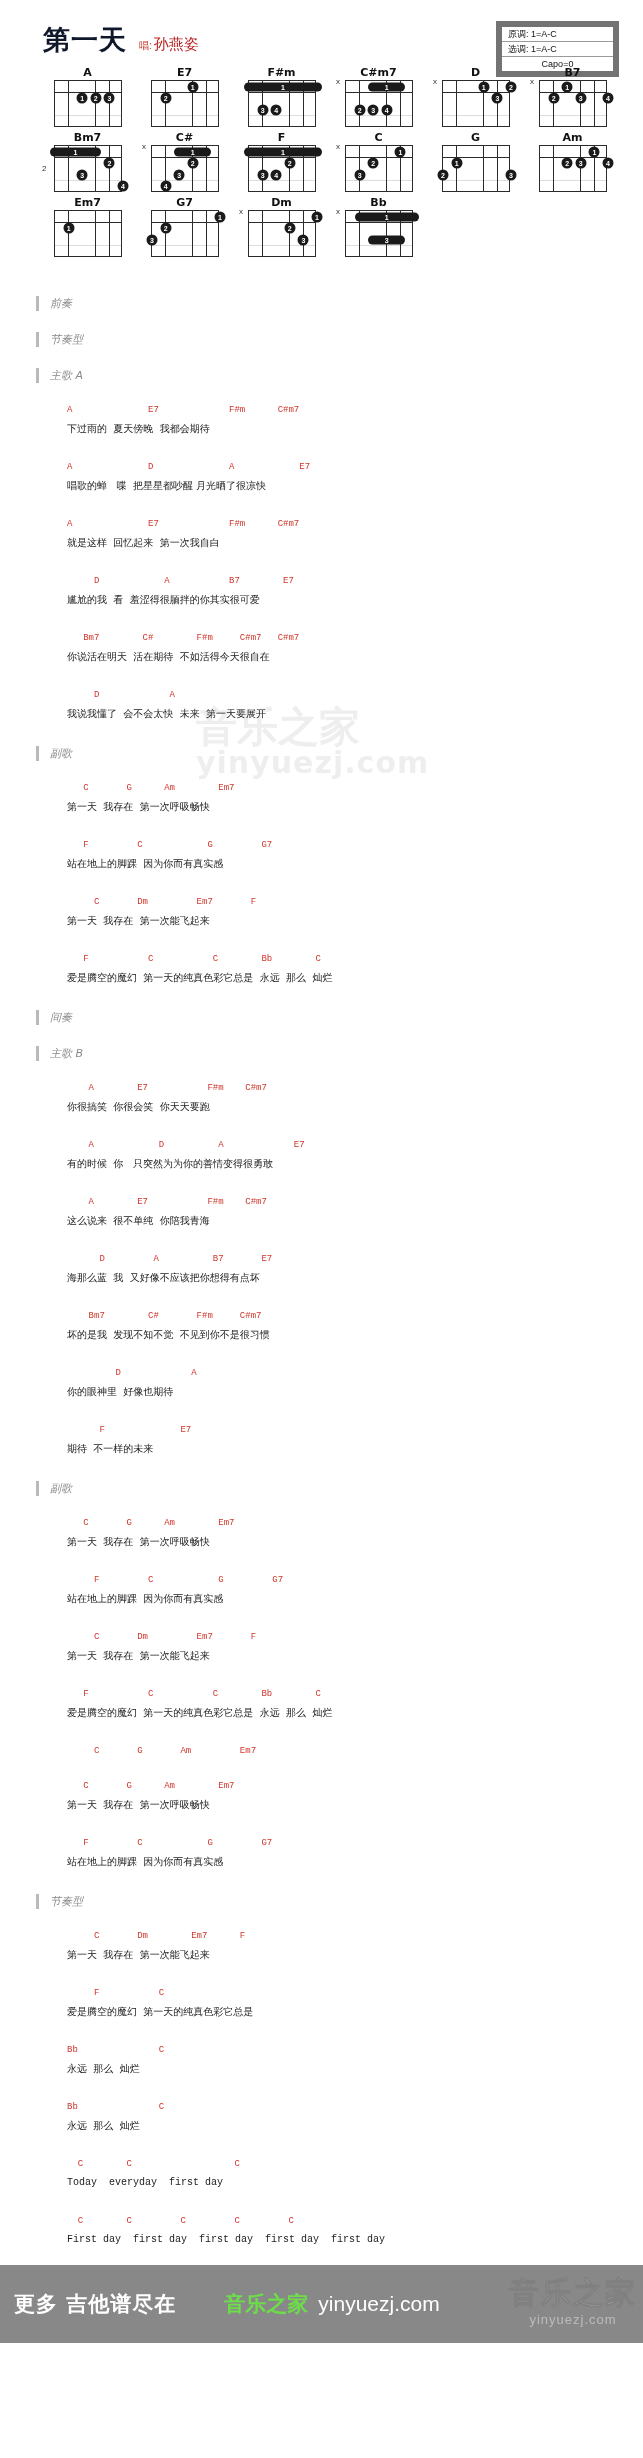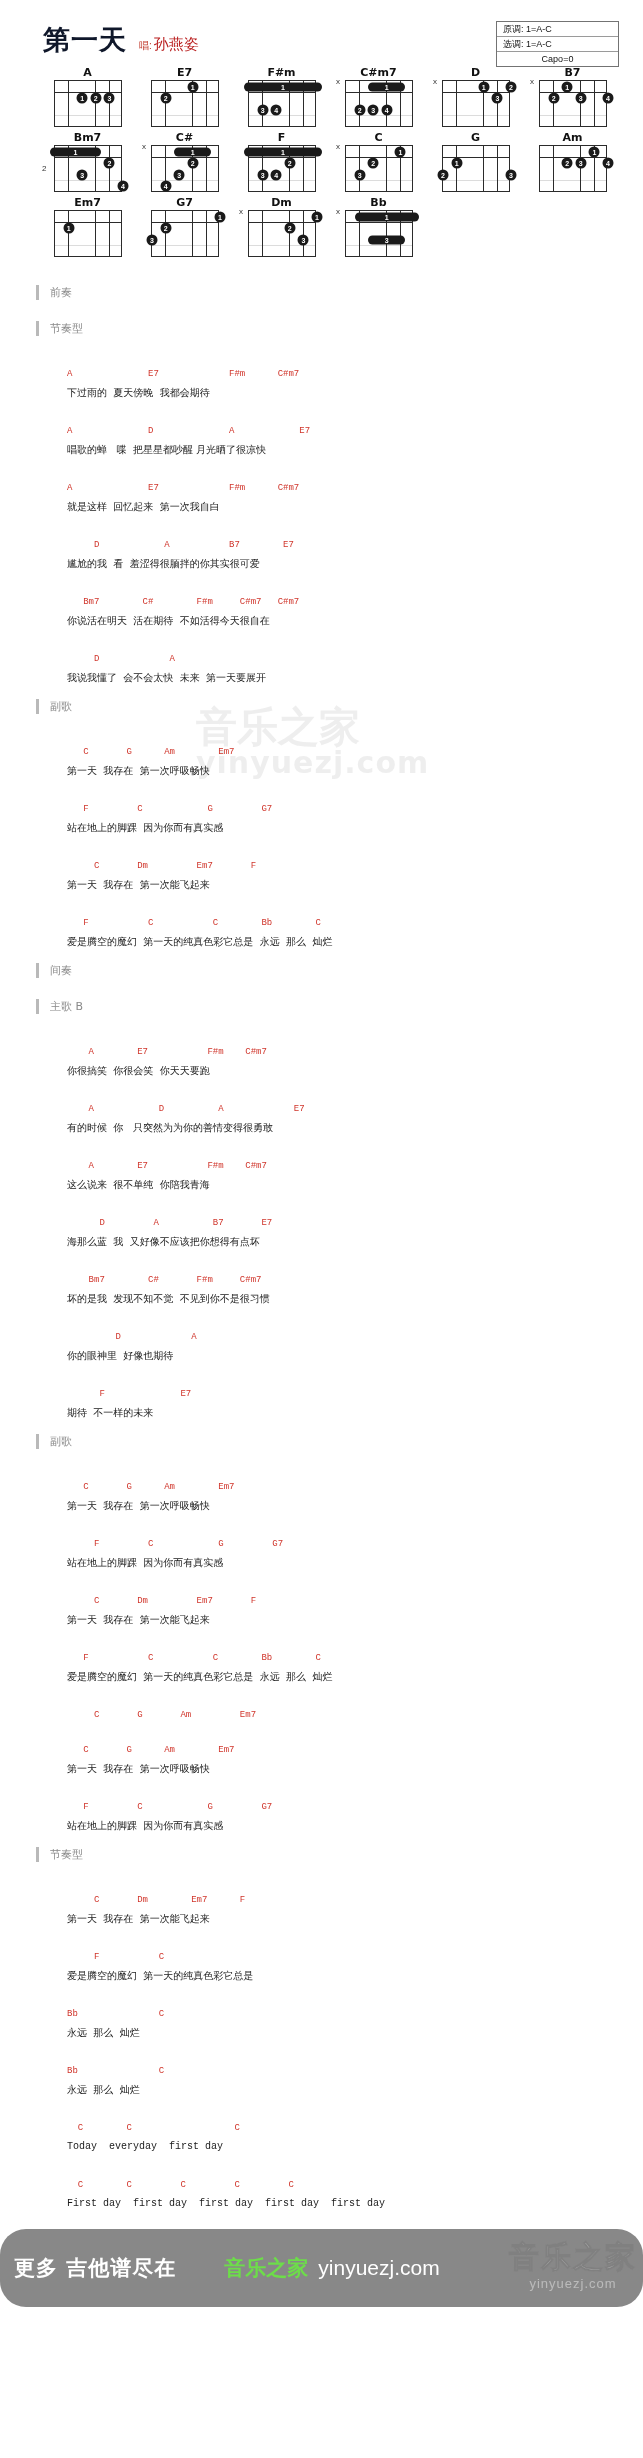--- a/index.html
+++ b/index.html
@@ -15,21 +15,21 @@
 
   
   .header { position:relative; height:66px; }
   .title-row { position:absolute; left:43px; top:22px; display:flex; align-items:baseline; }
   .song-title { font-size:27px; font-weight:700; letter-spacing:1px; color:#0f172a;
                 font-family:"DejaVu Sans","Liberation Sans",sans-serif; }
   .sing-tag { font-size:10px; color:#c0392b; margin-left:12px; }
   .artist { font-size:15px; color:#b91c1c; margin-left:2px;
             font-family:"DejaVu Sans","Liberation Sans",sans-serif; }
   .keybox { position:absolute; right:24px; top:21px; width:123px;
-            border:1px solid #737373; font-size:9px; color:#111; background:#fff; }
+            border:6px solid #737373; font-size:9px; color:#111; background:#fff; }
   .keybox div { padding:1px 6px; border-bottom:1px solid #9a9a9a; line-height:12px;
                 font-family:"Liberation Sans",sans-serif; }
   .keybox div:last-child { border-bottom:none;text-align:center; }
 
   
   .chord-rows { padding:0 0 6px 0; }
   .chord-row { display:flex; padding-left:36px; margin-bottom:4px; }
   .chord { width:97px; position:relative; }
   .chord-name { text-align:center; font-size:11px; font-weight:700; color:#111;
                 height:14px; line-height:14px; font-family:"DejaVu Sans","Liberation Sans",sans-serif;
@@ -50,41 +50,41 @@
   .dot { position:absolute; width:11px; height:11px; border-radius:50%; background:#1a1a1a;
          color:#fff; font-size:7px; line-height:11px; text-align:center; font-weight:700;
          transform:translate(-50%,-50%); font-family:"Liberation Sans",sans-serif; }
   .bar { position:absolute; height:9px; border-radius:5px; background:#1a1a1a; color:#fff;
          font-size:7px; line-height:9px; text-align:center; font-weight:700;
          transform:translateY(-50%); font-family:"Liberation Sans",sans-serif; }
 
   
   .body { padding:8px 0 14px 0; position:relative; z-index:2; }
   .section { margin:0 0 0 0; }
-  .sec-head { display:flex; align-items:flex-start; height:26px; margin:10px 0 2px 0; padding-left:36px; }
+  .sec-head { display:flex; align-items:flex-end; height:26px; margin:10px 0 2px 0; padding-left:36px;font-style:italic; }
   .sec-bar { width:3px; height:15px; background:#b9b9b9; margin-right:11px; }
   .sec-label { font-size:11px; color:#8a8a8a;
                font-family:"DejaVu Sans","Liberation Sans",sans-serif; }
   .line-pair { padding-left:67px;margin-top:20px; }
   .chordline { font-size:9px; color:#d0352b; height:15px; line-height:15px; white-space:pre;
                font-family:"Liberation Mono","DejaVu Sans Mono",monospace; letter-spacing:0px; }
   .lyricline { font-size:10px; color:#1a1a1a; height:22px; line-height:22px; white-space:pre;
                font-family:"DejaVu Sans","Liberation Sans",sans-serif; }
   .lyricline.en { font-family:"Liberation Mono","DejaVu Sans Mono",monospace; font-size:10px; }
 
   
   .wm { position:absolute; pointer-events:none; z-index:1;
         font-family:"DejaVu Sans","Liberation Sans",sans-serif;
         color:rgba(120,120,120,0.13); font-weight:700; white-space:nowrap; }
   .wm-top { top:700px; left:196px; font-size:41px; }
   .wm-top2 { top:745px; left:196px; font-size:30px; letter-spacing:1px; }
 
   
   .footer { width:643px; height:78px; background:#888888; position:relative;
-            display:flex; align-items:center;border-radius:26px; }
+            display:flex; align-items:center; }
   .f-left { color:#fff; font-size:21px; font-weight:700; margin-left:14px; letter-spacing:1px;
             font-family:"DejaVu Sans","Liberation Sans",sans-serif; }
   .f-brand { color:#6ddd4a; font-size:21px; font-weight:700; margin-left:48px;
              font-family:"DejaVu Sans","Liberation Sans",sans-serif; }
   .f-url { color:#fff; font-size:21px; margin-left:10px;
            font-family:"Liberation Sans",sans-serif; }
   .f-wm { position:absolute; right:6px; top:8px; text-align:center; opacity:0.42; }
   .f-wm-main { color:#efefef; font-size:30px; font-weight:700; letter-spacing:2px;
                -webkit-text-stroke:1px #777;
                font-family:"DejaVu Sans","Liberation Sans",sans-serif; }
@@ -295,20 +295,24 @@
           <span class="sec-label">前奏</span>
         </div>
       </div>
       <div class="section">
         <div class="sec-head">
           <span class="sec-bar"></span>
           <span class="sec-label">节奏型</span>
         </div>
       </div>
       <div class="section">
+        <div class="sec-head">
+          <span class="sec-bar"></span>
+          <span class="sec-label">主歌 A</span>
+        </div>
         <div class="line-pair">
           <div class="chordline">A              E7             F#m      C#m7</div>
           <div class="lyricline">下过雨的  夏天傍晚  我都会期待</div>
         </div>
         <div class="line-pair">
           <div class="chordline">A              D              A            E7</div>
           <div class="lyricline">唱歌的蝉   喋  把星星都吵醒 月光晒了很凉快</div>
         </div>
         <div class="line-pair">
           <div class="chordline">A              E7             F#m      C#m7</div>

